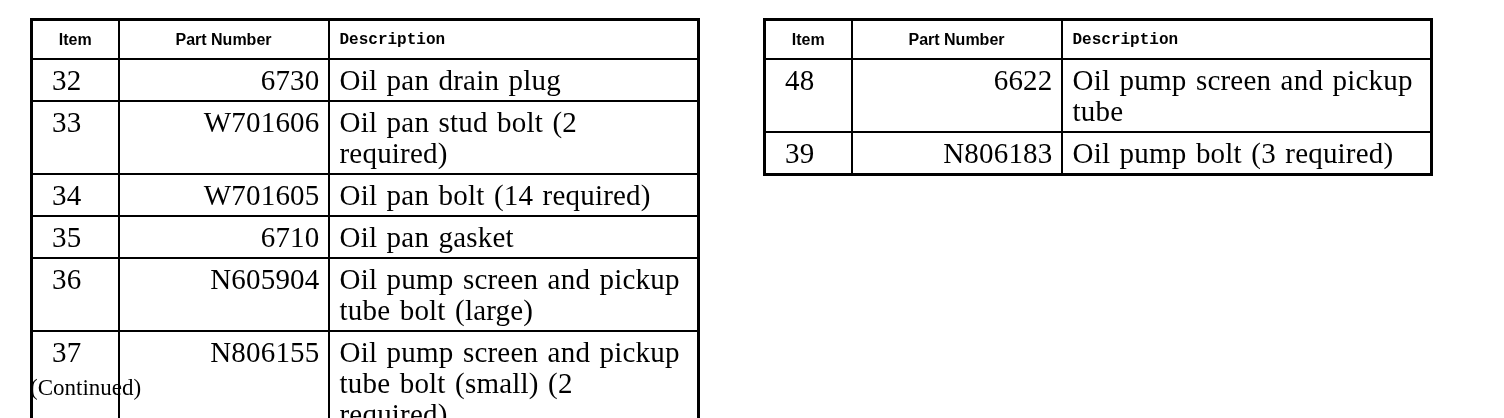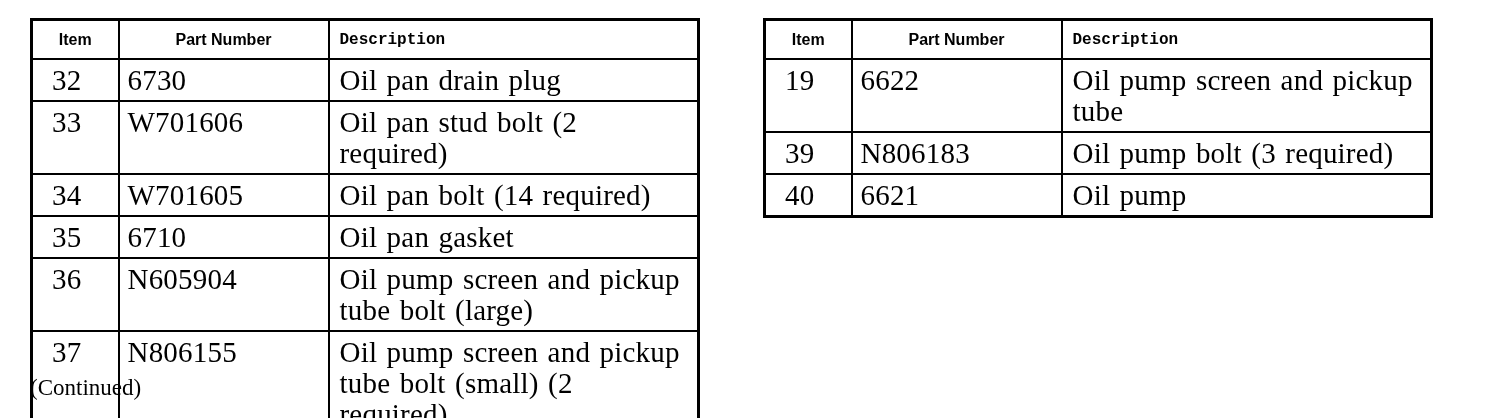--- a/index.html
+++ b/index.html
@@ -61,21 +61,21 @@
     vertical-align: top;
     letter-spacing: 0.2px;
     word-spacing: 2px;
   }
   table.parts td.item-cell {
     text-align: center;
     padding-left: 2px;
     padding-right: 19px;
   }
   table.parts td.part-cell {
-    text-align: left;
+    text-align: right;
   }
   table.parts td.desc-cell {
     text-align: left;
     padding-left: 10px;
     white-space: pre-line;
     margin-left: 32px;
   }
 
   .continued-note {
     position: absolute;
@@ -150,32 +150,27 @@
     </colgroup>
     <thead>
       <tr>
         <th>Item</th>
         <th>Part Number</th>
         <th class="desc-h">Description</th>
       </tr>
     </thead>
     <tbody>
       <tr>
-        <td class="item-cell">19</td>
+        <td class="item-cell">48</td>
         <td class="part-cell">6622</td>
         <td class="desc-cell">Oil pump screen and pickup
 tube</td>
       </tr>
       <tr>
         <td class="item-cell">39</td>
         <td class="part-cell">N806183</td>
         <td class="desc-cell">Oil pump bolt (3 required)</td>
       </tr>
-      <tr>
-        <td class="item-cell">40</td>
-        <td class="part-cell">6621</td>
-        <td class="desc-cell">Oil pump</td>
-      </tr>
     </tbody>
   </table>
 </div>
 
 <div class="continued-note">(Continued)</div>
 
 </body></html>

